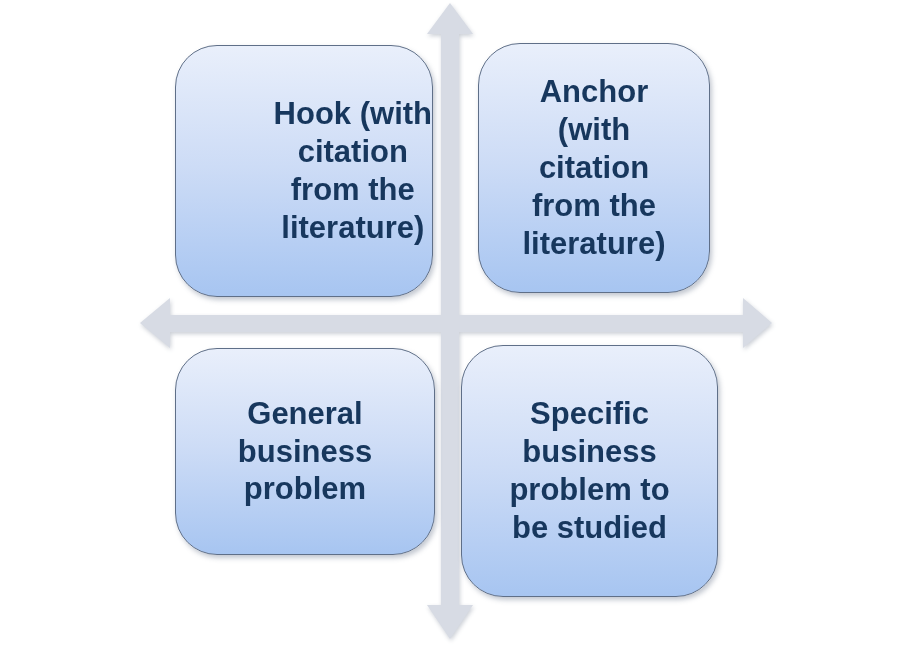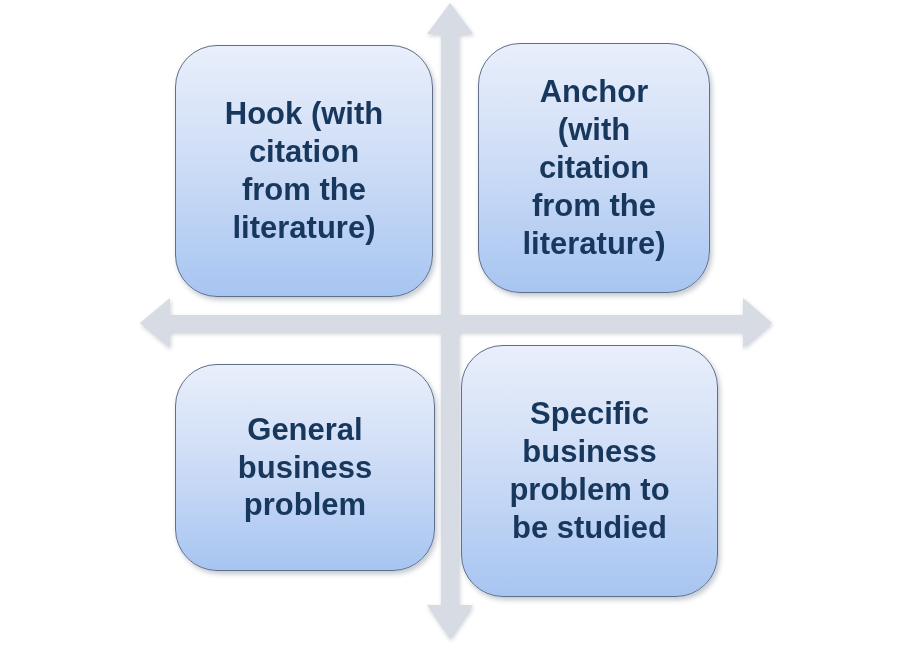--- a/index.html
+++ b/index.html
@@ -41,23 +41,23 @@
     justify-content: center;
     text-align: center;
   }
   .box .label {
     white-space: pre-line;
     font-size: 31px;
     font-weight: bold;
     line-height: 1.22;
     color: var(--box-text, #17375d);
   }
-  .box.tl { left: 175px; top: 45px;  width: 258px; height: 252px; }
+  .box.tl { left: 175px; top: 45px;  width: 258px; height: 252px; justify-content: flex-end; }
   .box.tr { left: 478px; top: 43px;  width: 232px; height: 250px; }
-  .box.bl { left: 175px; top: 364px; width: 260px; height: 207px; }
+  .box.bl { left: 175px; top: 348px; width: 260px; height: 207px; }
   .box.br { left: 461px; top: 345px; width: 257px; height: 252px; }
 </style>
 </head>
 <body>
 
 <div class="canvas">
 
   <svg class="arrows" viewBox="0 0 907 650" aria-hidden="true">
     <polygon points="450,3 473,34 459,34 459,605 473,605 450,639 427,605 441,605 441,34 427,34"></polygon>
     <polygon points="140,323 170,298 170,315 743,315 743,298 772,323 743,348 743,332 170,332 170,348"></polygon>

